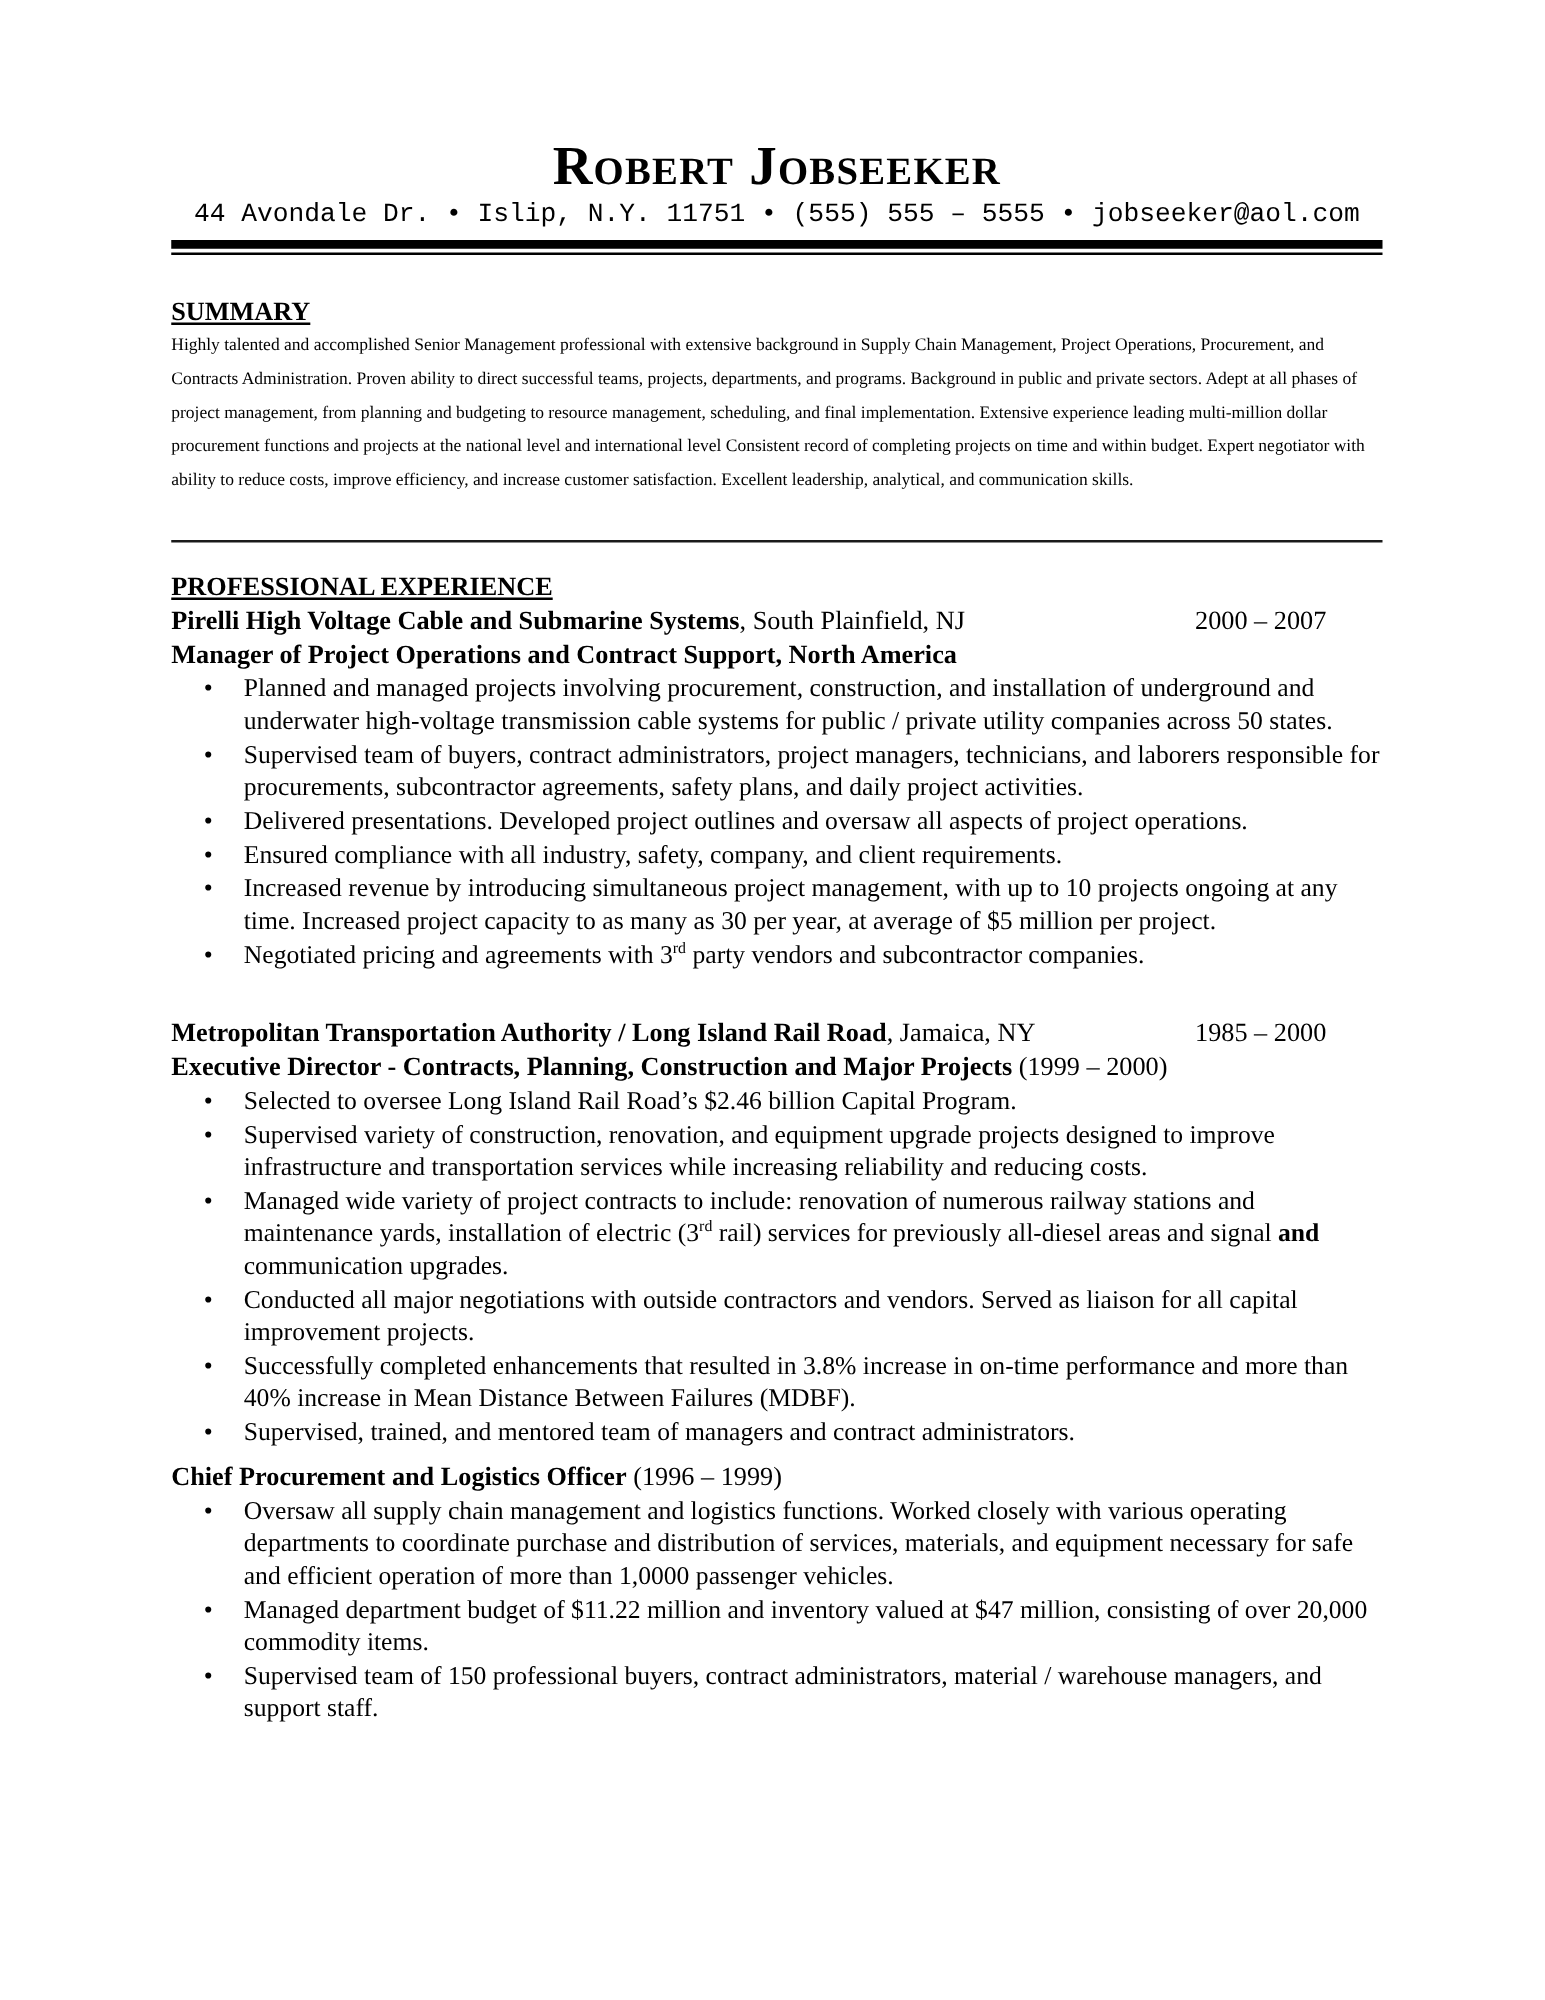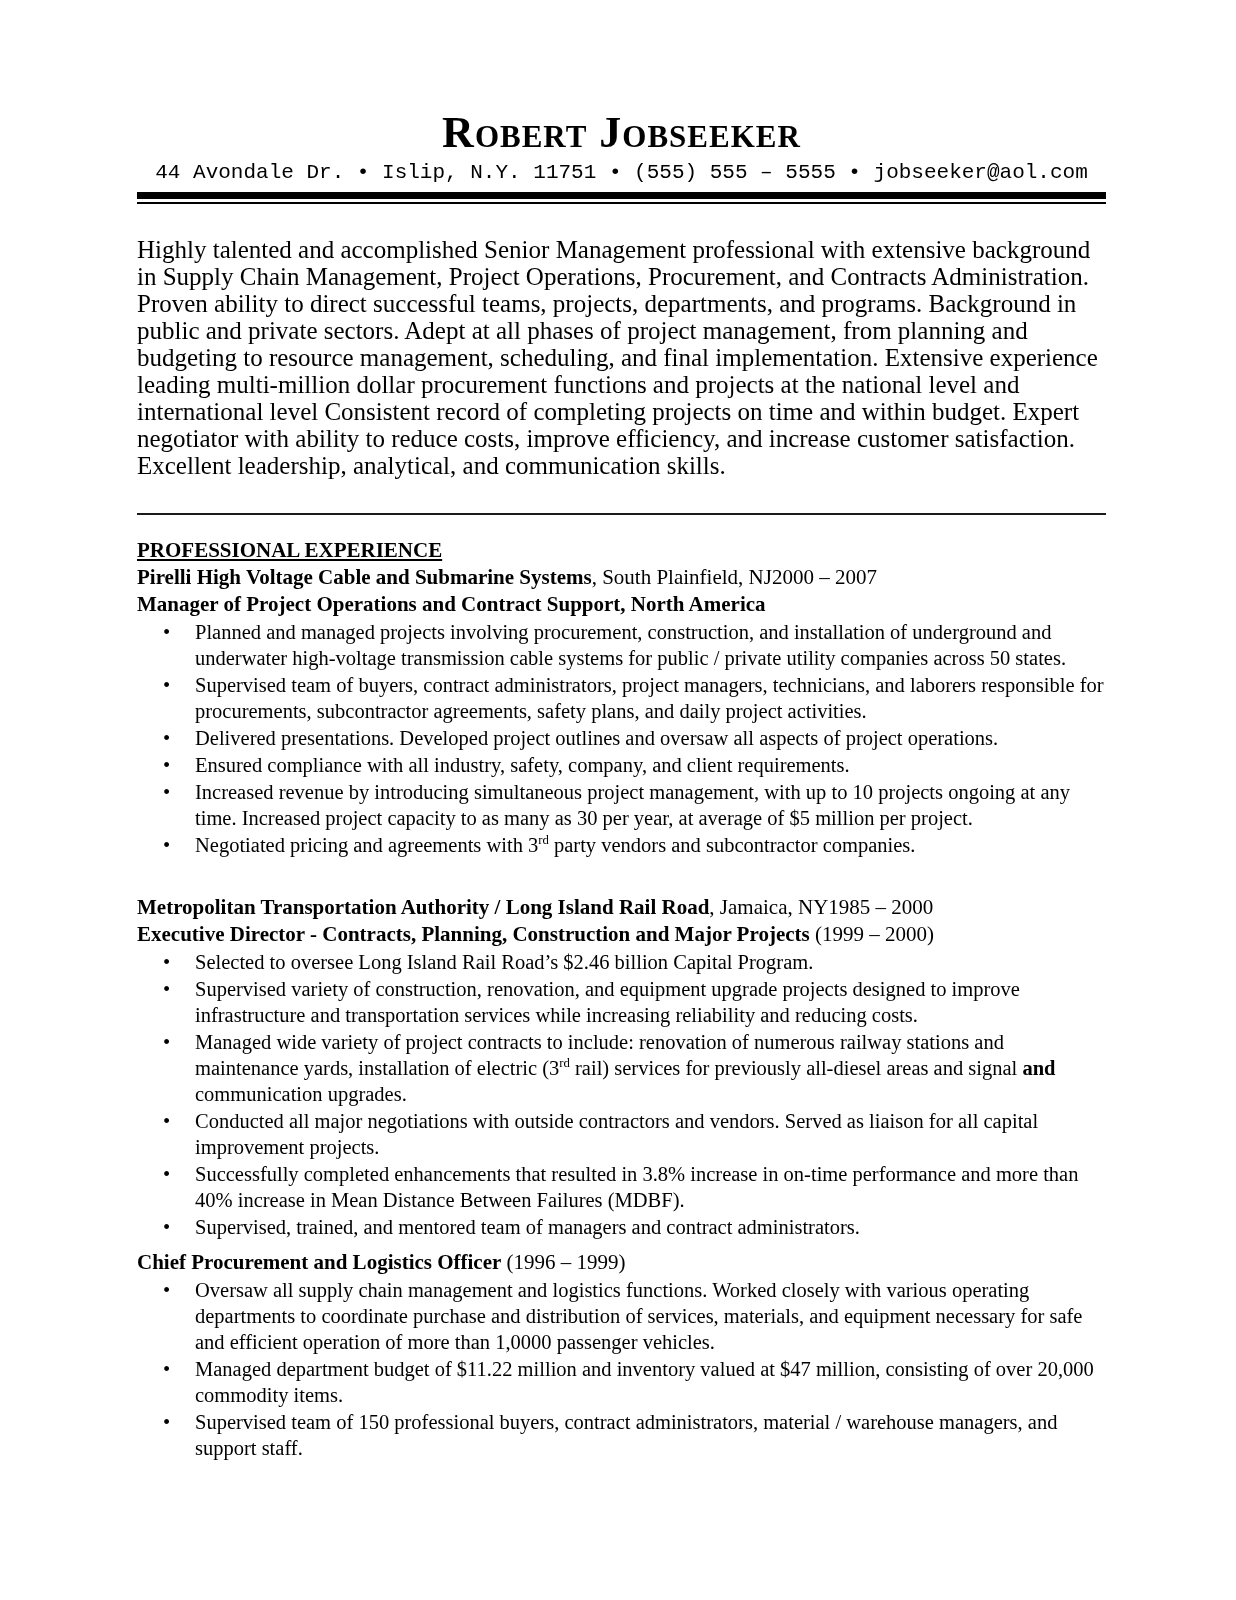--- a/index.html
+++ b/index.html
@@ -45,37 +45,38 @@
   h2 {
     margin: 0;
     font-size: 21px;
     line-height: 27px;
     font-weight: bold;
     text-decoration: underline;
   }
   .summary-sec { margin-top: 32px; }
   .summary-sec p {
     margin: 0;
-    font-size: 25px;
+    font-size: 14px;
     line-height: 27px;
     text-align: left;
   }
   .section-rule {
     border: none;
     height: 2px;
     background: #1a1a1a;
     margin: 34px 0 0 0;
   }
   .experience-sec { margin-top: 22px; }
 
   
   .job { margin-top: 0; }
   .job + .job { margin-top: 36px; }
   .job-header {
     display: flex;
+    justify-content: space-between;
     align-items: baseline;
     font-size: 21px;
     line-height: 27px;
   }
   .job-header .company { font-weight: bold; }
   .job-header .dates {
     font-size: 21px;
     padding-right: 45px;
     white-space: nowrap;
   }
@@ -119,20 +120,21 @@
   <header class="hdr">
     <h1>Robert Jobseeker</h1>
     <div class="contact">44 Avondale Dr. • Islip, N.Y. 11751 • (555) 555 – 5555 • jobseeker@aol.com</div>
     <div class="double-rule">
       <div class="rule-thick"></div>
       <div class="rule-thin"></div>
     </div>
   </header>
 
   <section class="summary-sec">
+    <h2>SUMMARY</h2>
     <p>Highly talented and accomplished Senior Management professional with extensive background in Supply Chain Management, Project Operations, Procurement, and Contracts Administration.  Proven ability to direct successful teams, projects, departments, and programs.  Background in public and private sectors.  Adept at all phases of project management, from planning and budgeting to resource management, scheduling, and final implementation.  Extensive experience leading multi-million dollar procurement functions and projects at the national level and international level  Consistent record of completing projects on time and within budget.  Expert negotiator with ability to reduce costs, improve efficiency, and increase customer satisfaction.  Excellent leadership, analytical, and communication skills.</p>
   </section>
 
   <hr class="section-rule">
 
   <section class="experience-sec">
     <h2>PROFESSIONAL EXPERIENCE</h2>
     <div id="jobs">
         <div class="job">
           <div class="job-header">

